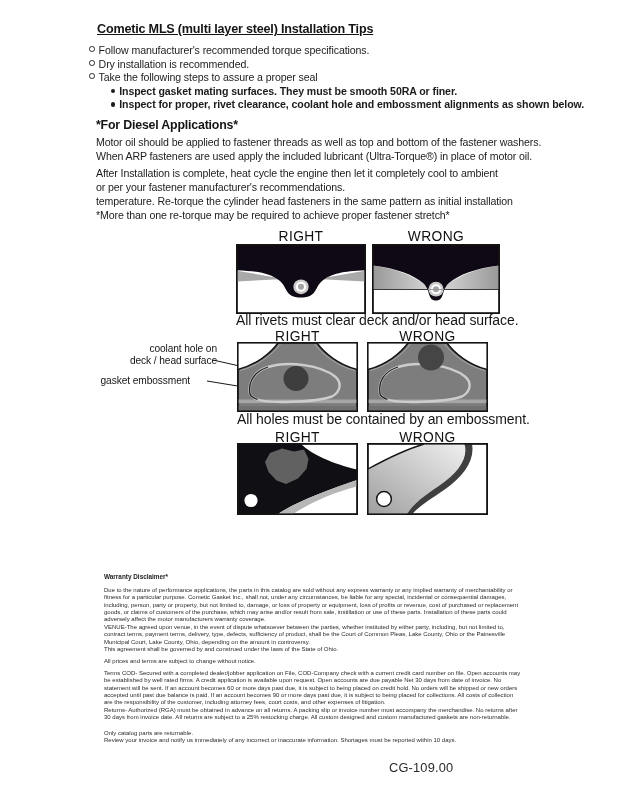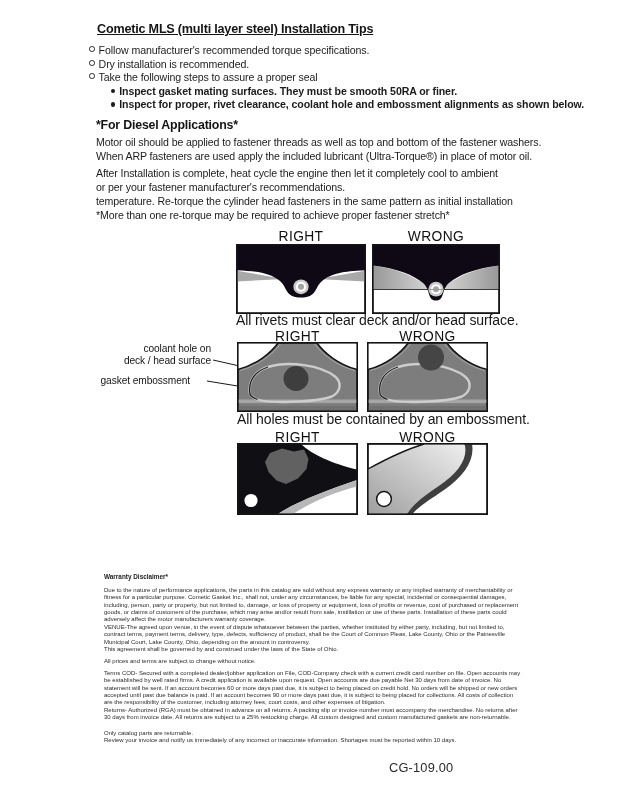--- a/index.html
+++ b/index.html
@@ -93,21 +93,21 @@
     <circle cx="64" cy="46.5" r="3" fill="#a3a3a3"></circle>
     <line x1="56.5" y1="46.8" x2="71.5" y2="46.8" stroke="#9a9a9a" stroke-width="1.1"></line>
     <rect x="0.8" y="0.8" width="126.4" height="70.4" fill="none" stroke="#141414" stroke-width="1.6"></rect>
   </svg>
 
   <div class="abs caption" style="left:236px;top:315px;">All rivets must clear deck and/or head surface.</div>
 
   <div class="abs dg-label" style="left:237px;top:329px;width:121px;">RIGHT</div>
   <div class="abs dg-label" style="left:367px;top:329px;width:121px;">WRONG</div>
 
-  <div class="abs callout" style="left:90px;top:343px;width:121px;">
+  <div class="abs callout" style="left:96px;top:343px;width:121px;">
     <div>coolant hole on</div>
     <div>deck / head surface</div>
   </div>
   <div class="abs callout" style="left:74px;top:375px;width:116px;">
     <div>gasket embossment</div>
   </div>
   <svg class="abs" style="left:205px;top:352px;" width="105" height="45" viewBox="0 0 105 45">
     <line x1="8" y1="8" x2="92" y2="27" stroke="#1a1a1a" stroke-width="1"></line>
     <line x1="2" y1="29" x2="57" y2="38" stroke="#1a1a1a" stroke-width="1"></line>
   </svg>

